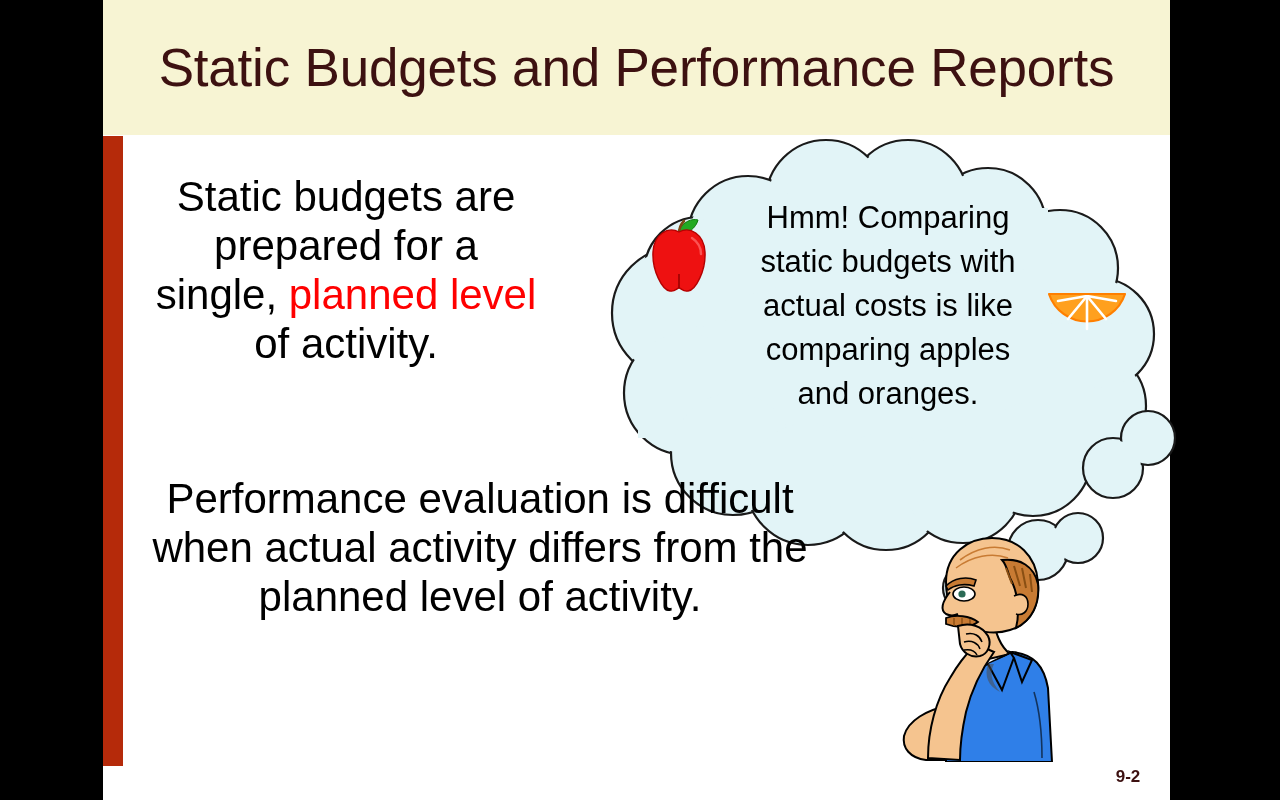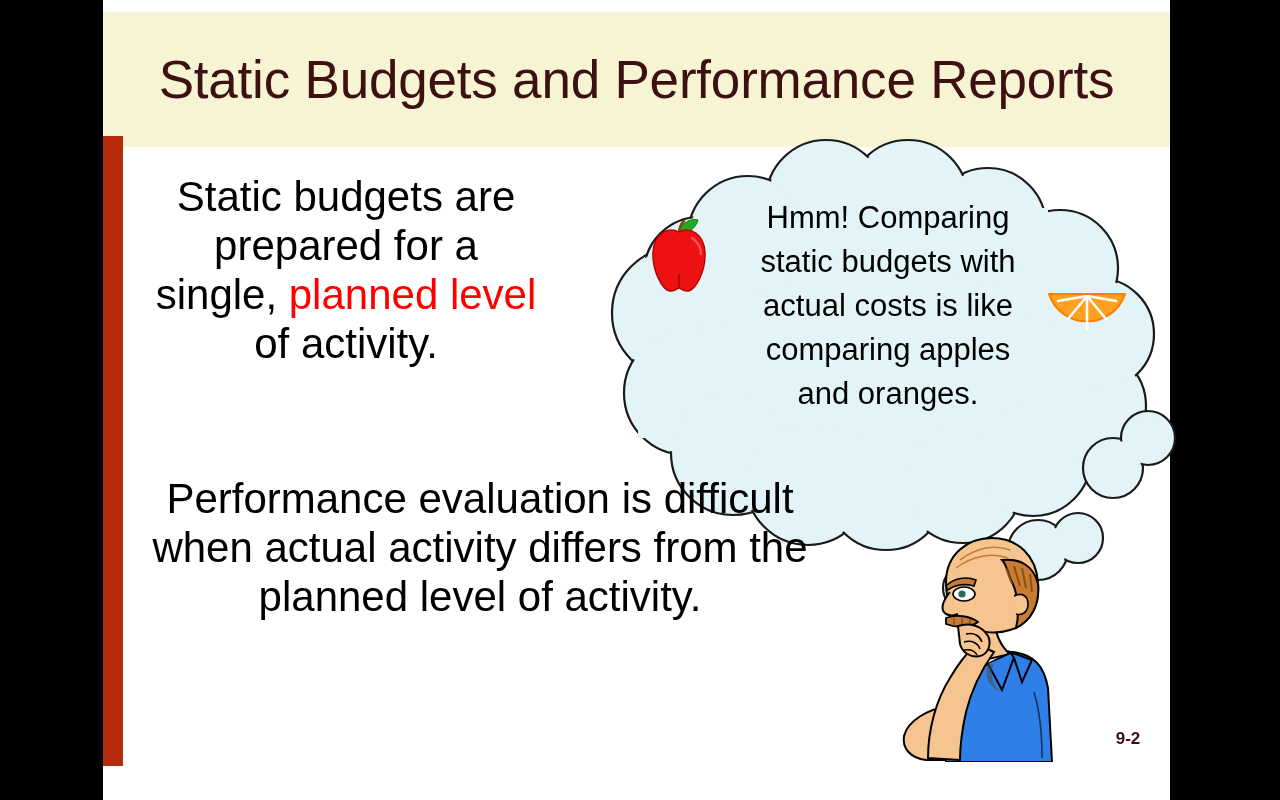--- a/index.html
+++ b/index.html
@@ -29,21 +29,20 @@
   }
 
   
   .title-bar {
     position: absolute;
     left: 103px;
     top: 0px;
     width: 1067px;
     height: 135px;
     background: #f7f4d3;
-    margin-top: 12px;
   }
   .title-text {
     position: absolute;
     left: 0;
     top: 0;
     width: 1067px;
     height: 135px;
     display: flex;
     align-items: center;
     justify-content: center;
@@ -117,21 +116,21 @@
     left: 884px;
     top: 530px;
     width: 220px;
     height: 232px;
   }
 
   
   .page-number {
     position: absolute;
     left: 1098px;
-    top: 729px;
+    top: 767px;
     width: 60px;
     text-align: center;
     color: #3d1111;
     font-size: 17px;
     font-weight: bold;
   }
 </style>
 </head>
 <body>
 

